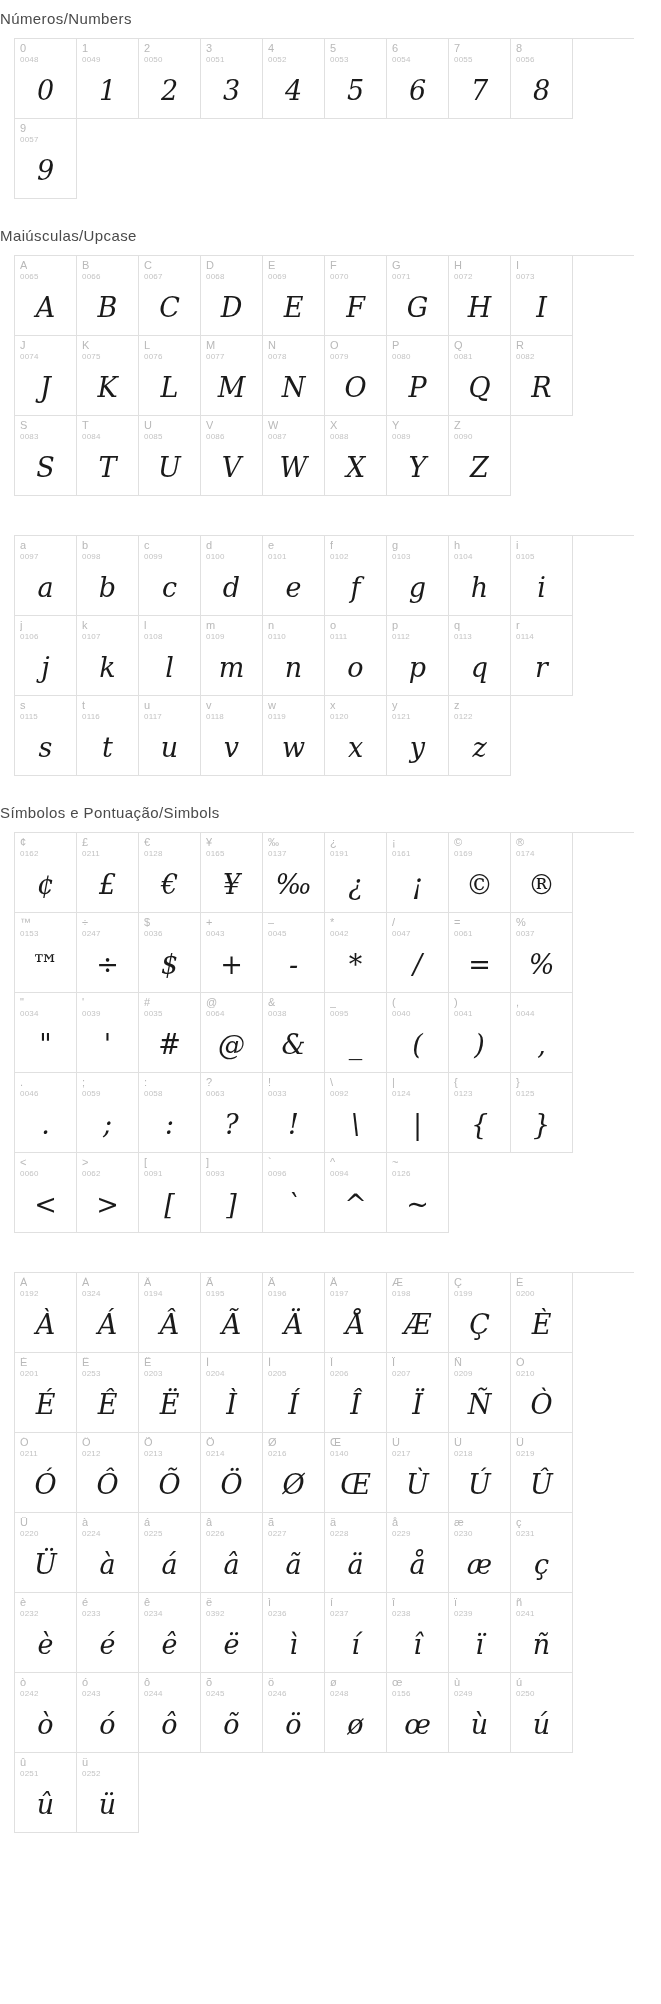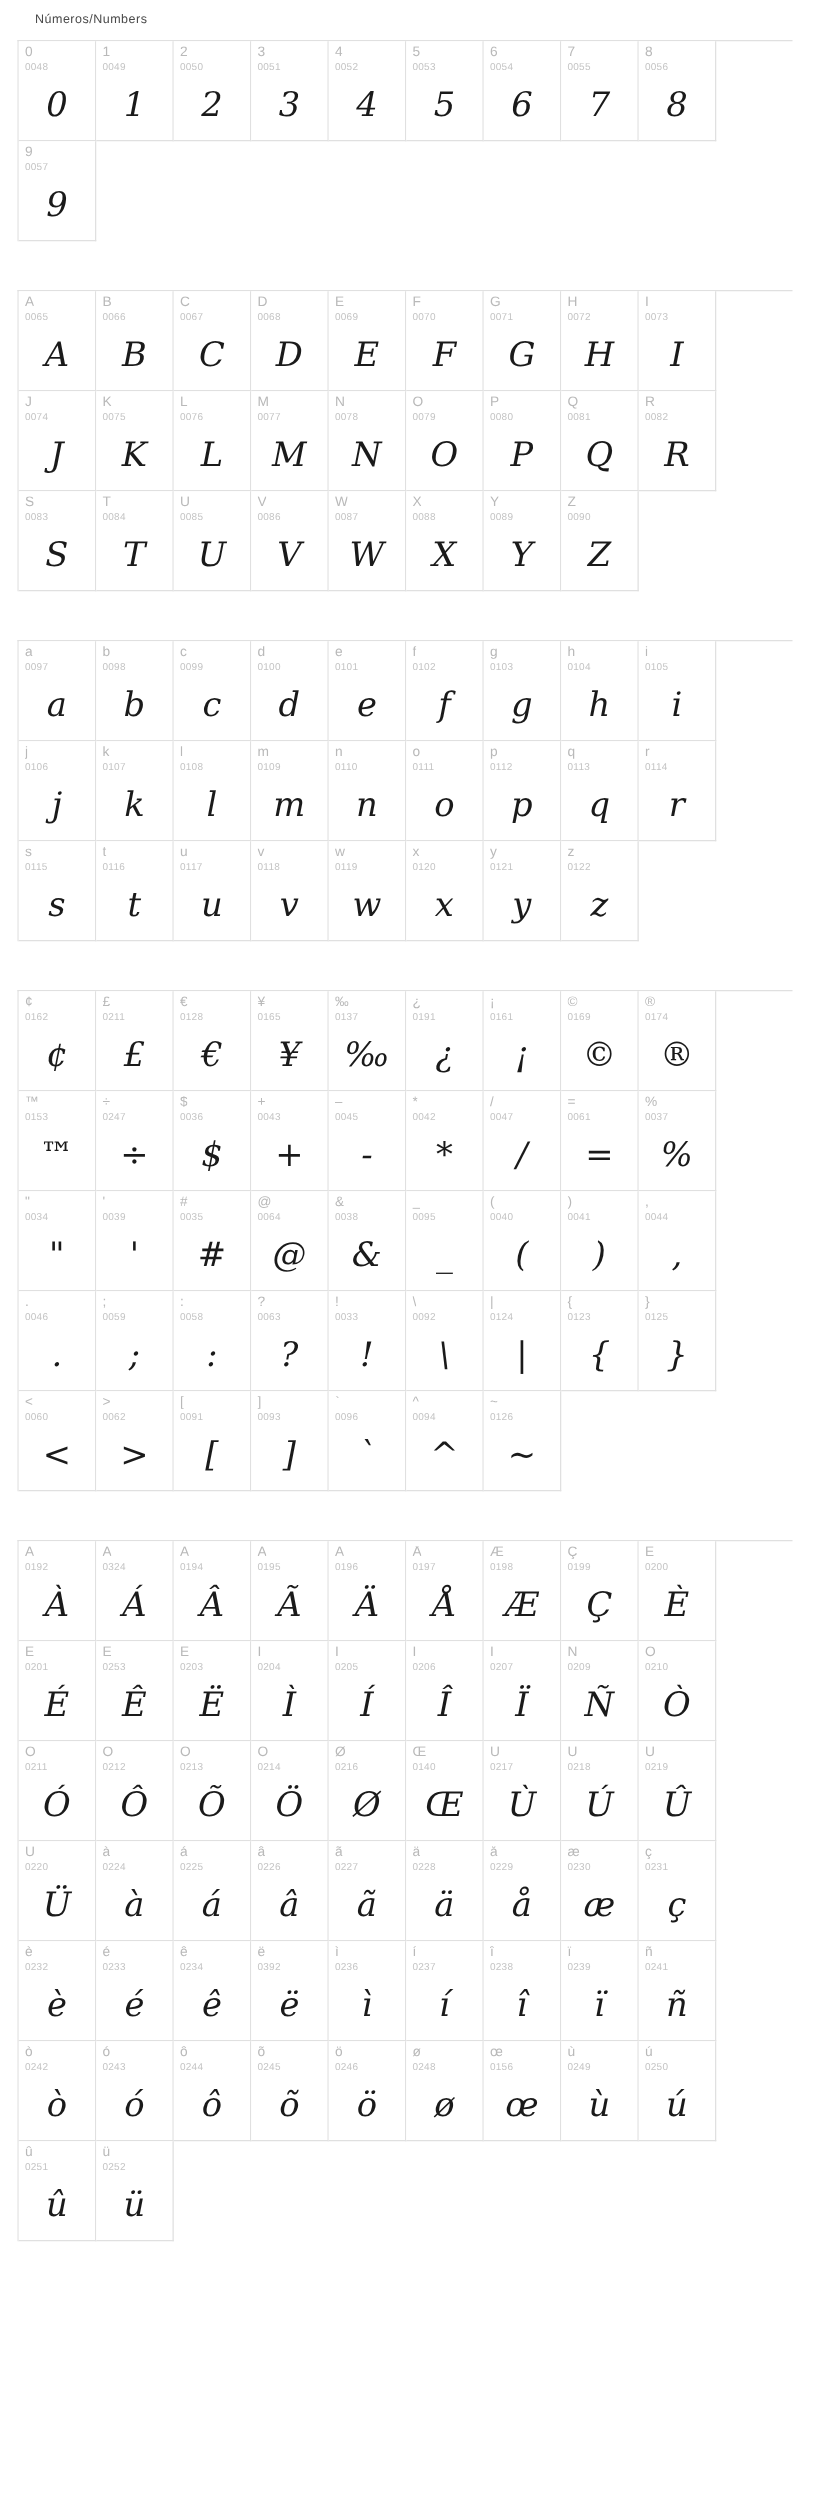--- a/index.html
+++ b/index.html
@@ -15,25 +15,25 @@
   }
   .page {
     width: 661px;
     box-sizing: border-box;
     padding: 0 0 30px 0;
   }
   .section {
     margin: 0 0 0 0;
   }
   .section-title {
-    font-size: 10px;
+    font-size: 15px;
     color: #4a4a4a;
     font-weight: normal;
     letter-spacing: 0.4px;
-    padding: 0 0 0 28px;
+    padding: 0 0 0 0;
     margin: 0;
   }
   .section-spacer-top { height: 10px; }
   .grid {
     display: flex;
     flex-wrap: wrap;
     margin: 11px 0 0 14px;
     width: 620px;
     border-left: 1px solid #e0e0e0;
     border-top: 1px solid #e0e0e0;
@@ -145,20 +145,21 @@
           </div>
           <div class="glyph-cell">
             <div class="glyph-char">9</div>
             <div class="glyph-code">0057</div>
             <div class="glyph-render">9</div>
           </div>
         </div>
         <div class="gap-after-grid"></div>
       </div>
       <div class="section">
+        <div class="section-title">Maiúsculas/Upcase</div>
         <div class="grid uppercase">
           <div class="glyph-cell">
             <div class="glyph-char">A</div>
             <div class="glyph-code">0065</div>
             <div class="glyph-render">A</div>
           </div>
           <div class="glyph-cell">
             <div class="glyph-char">B</div>
             <div class="glyph-code">0066</div>
             <div class="glyph-render">B</div>
@@ -415,20 +416,21 @@
           </div>
           <div class="glyph-cell">
             <div class="glyph-char">z</div>
             <div class="glyph-code">0122</div>
             <div class="glyph-render">z</div>
           </div>
         </div>
         <div class="gap-after-grid"></div>
       </div>
       <div class="section">
+        <div class="section-title">Símbolos e Pontuação/Simbols</div>
         <div class="grid symbols">
           <div class="glyph-cell">
             <div class="glyph-char">¢</div>
             <div class="glyph-code">0162</div>
             <div class="glyph-render">¢</div>
           </div>
           <div class="glyph-cell">
             <div class="glyph-char">£</div>
             <div class="glyph-code">0211</div>
             <div class="glyph-render">£</div>

